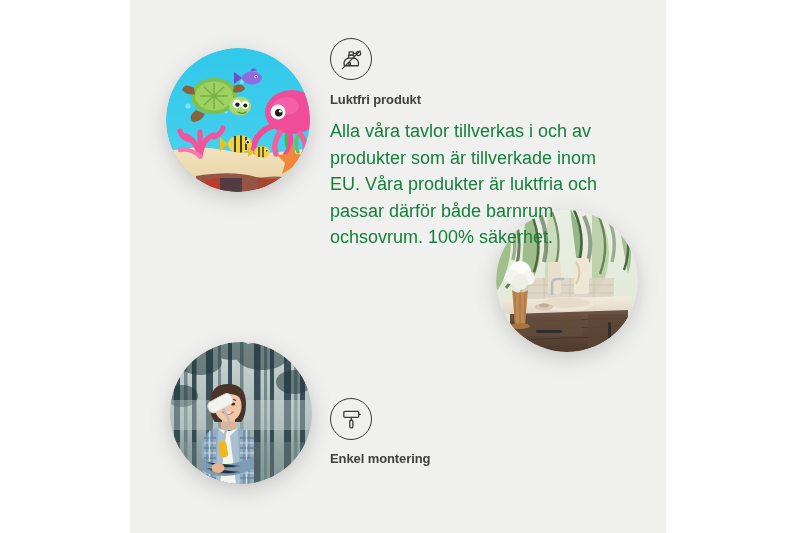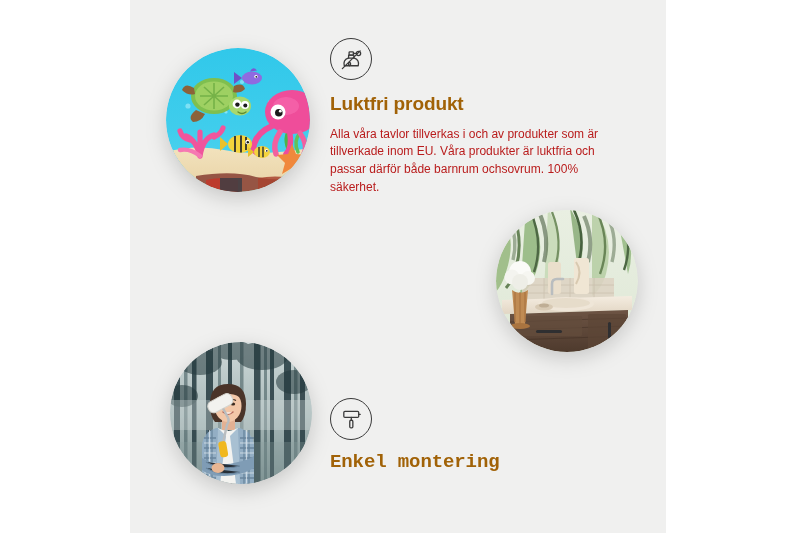--- a/index.html
+++ b/index.html
@@ -62,50 +62,50 @@
     height: 42px;
     border: 1.6px solid #3a3a3a;
     border-radius: 50%;
     display: flex;
     align-items: center;
     justify-content: center;
   }
   .icon-wrap svg { display: block; }
 
   .f-title {
-    font-size: 19px;
+    font-size: 13px;
     font-weight: bold;
-    color: #a16207;
+    color: #404040;
     letter-spacing: -0.1px;
     line-height: 1.25;
   }
   .f-body {
-    font-size: 12px;
-    color: #b91c1c;
+    font-size: 18px;
+    color: #15803d;
     line-height: 1.47;
     margin-top: 10px;
   }
 
   
   #feature-odourless { left: 330px; top: 38px; width: 290px; }
   #feature-odourless .icon-wrap { margin-bottom: 12px; }
   #feature-odourless .f-title { margin-bottom: 7px; }
 
   
   #feature-waterproof {
     left: 178px; top: 230px; width: 288px;
     text-align: right;
   }
   #feature-waterproof .icon-wrap { margin-left: auto; margin-bottom: 11px; }
   #feature-waterproof .f-title { margin-bottom: 5px; }
 
   
   #feature-easy { left: 330px; top: 398px; width: 280px; }
   #feature-easy .icon-wrap { margin-bottom: 11px; }
-  #feature-easy .f-title { margin-bottom: 5px; font-family: Liberation Mono, monospace; }
+  #feature-easy .f-title { margin-bottom: 5px; }
 </style>
 </head>
 <body>
 
 <div id="stage">
 
   <div id="panel"></div>
 
   <div class="photo" id="photo-ocean">
     <div class="inner">

